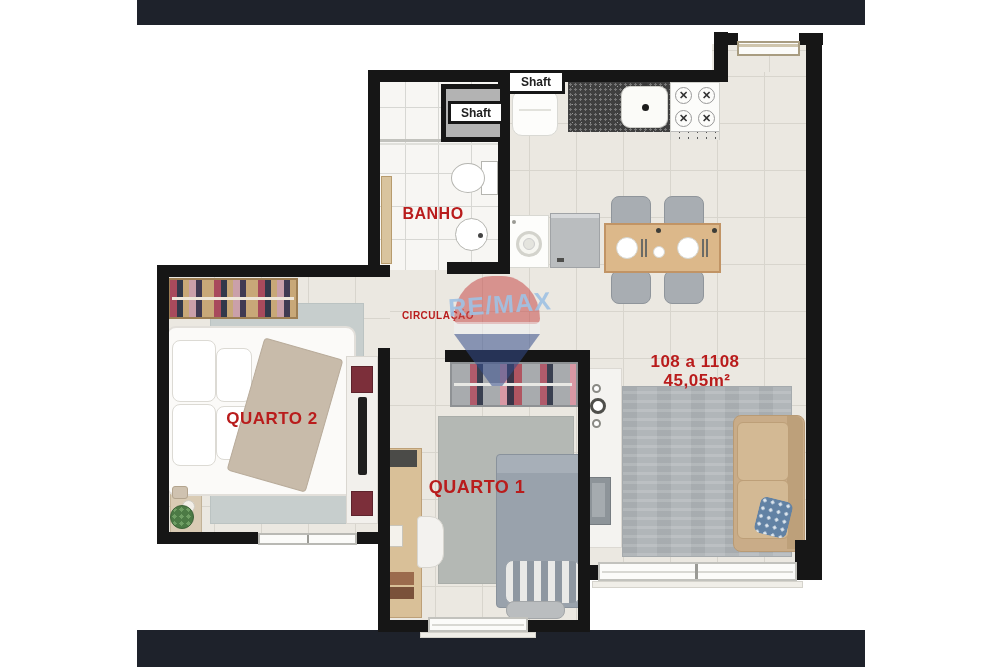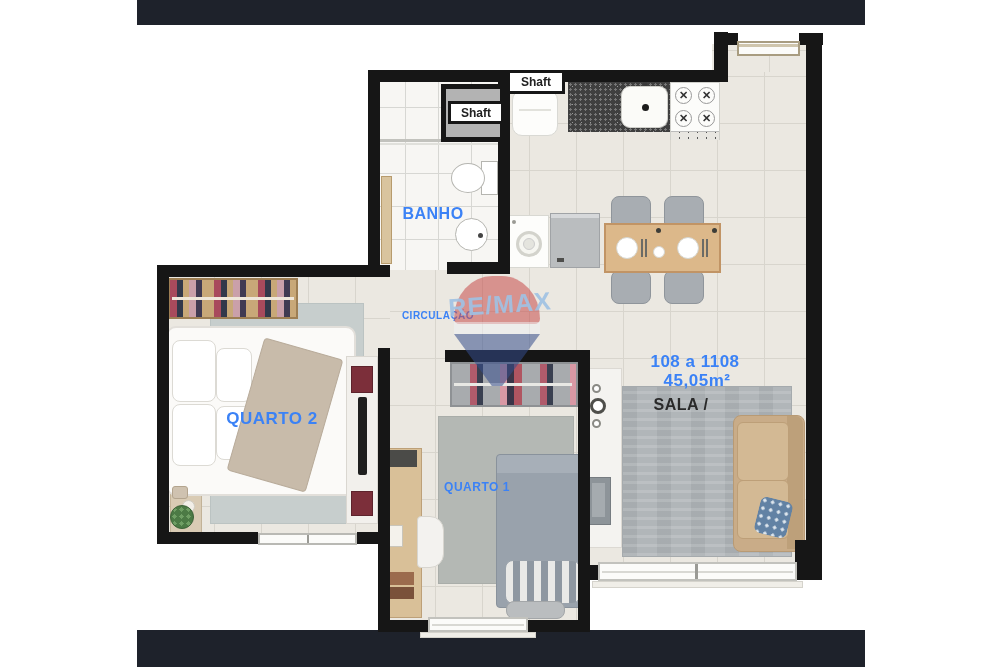--- a/index.html
+++ b/index.html
@@ -9,21 +9,21 @@
   .bar{background:#1e222b;}
   .tile{background-color:#ebe8e1;
         background-image:linear-gradient(#d8d5cd 1px,transparent 1px),
                          linear-gradient(90deg,#d8d5cd 1px,transparent 1px);
         background-size:47px 47px;background-position:10px 6px;}
   .btile{background-color:#f7f6f3;
         background-image:linear-gradient(#d7d7d3 1px,transparent 1px),
                          linear-gradient(90deg,#d7d7d3 1px,transparent 1px);
         background-size:33px 33px;}
   .wall{background:#161616;z-index:20;}
-  .lbl{z-index:40;color:#3b82f6;font-weight:bold;white-space:nowrap;
+  .lbl{z-index:40;color:#b91c1c;font-weight:bold;white-space:nowrap;
        transform:translate(-50%,-50%);letter-spacing:.5px;}
   .win{background:#fbfbf9;border:2px solid #b3ada0;z-index:26;box-sizing:border-box;}
   .shaftlbl{background:#ffffff;border:3px solid #161616;z-index:28;display:flex;
             align-items:center;justify-content:center;font-weight:bold;font-size:12px;color:#222;}
   .circ{border-radius:50%;box-sizing:border-box;}
   .wm{z-index:50;pointer-events:none;}
   .fx{box-sizing:border-box;}
 </style>
 </head>
 <body>
@@ -184,25 +184,24 @@
   <div class="abs shaftlbl" style="left:448px;top:101px;width:56px;height:23px;box-sizing:border-box;">
     <span>Shaft</span>
   </div>
   <div class="abs shaftlbl" style="left:507px;top:70px;width:58px;height:24px;box-sizing:border-box;">
     <span>Shaft</span>
   </div>
 
   <div class="abs lbl" style="left:433px;top:214px;font-size:16px;">BANHO</div>
   <div class="abs lbl" style="left:438px;top:315px;font-size:10px;">CIRCULAÇÃO</div>
   <div class="abs lbl" style="left:272px;top:419px;font-size:17px;">QUARTO 2</div>
-  <div class="abs lbl" style="left:477px;top:487px;font-size:12px;text-align:center;">QUARTO 1</div>
+  <div class="abs lbl" style="left:477px;top:487px;font-size:18px;text-align:center;">QUARTO 1</div>
   <div class="abs lbl" style="left:695px;top:362px;font-size:17px;">108 a 1108</div>
   <div class="abs lbl" style="left:697px;top:381px;font-size:17px;">45,05m²</div>
   <div class="abs" style="left:601px;top:394px;width:160px;z-index:40;text-align:center;color:#2a2a2a;font-weight:bold;font-size:16px;line-height:22px;letter-spacing:.5px;">
-    <div>SALA /</div>
   </div>
 
   <div class="abs wm" style="left:430px;top:268px;width:140px;height:120px;">
     <div class="abs" style="left:24px;top:8px;width:86px;height:48px;background:rgba(198,74,74,.55);border-radius:43px 43px 6px 6px / 48px 48px 6px 6px;"></div>
     <div class="abs" style="left:24px;top:54px;width:86px;height:12px;background:rgba(240,242,246,.5);"></div>
     <div class="abs" style="left:24px;top:66px;width:86px;height:52px;background:rgba(52,76,140,.55);clip-path:polygon(0 0,100% 0,56% 100%,44% 100%);"></div>
     <div class="abs" style="left:0;top:22px;width:140px;text-align:center;font-size:25px;font-weight:bold;letter-spacing:1px;color:rgba(159,193,227,.92);transform:rotate(-4deg);">RE/MAX</div>
   </div>
 
 </div>

